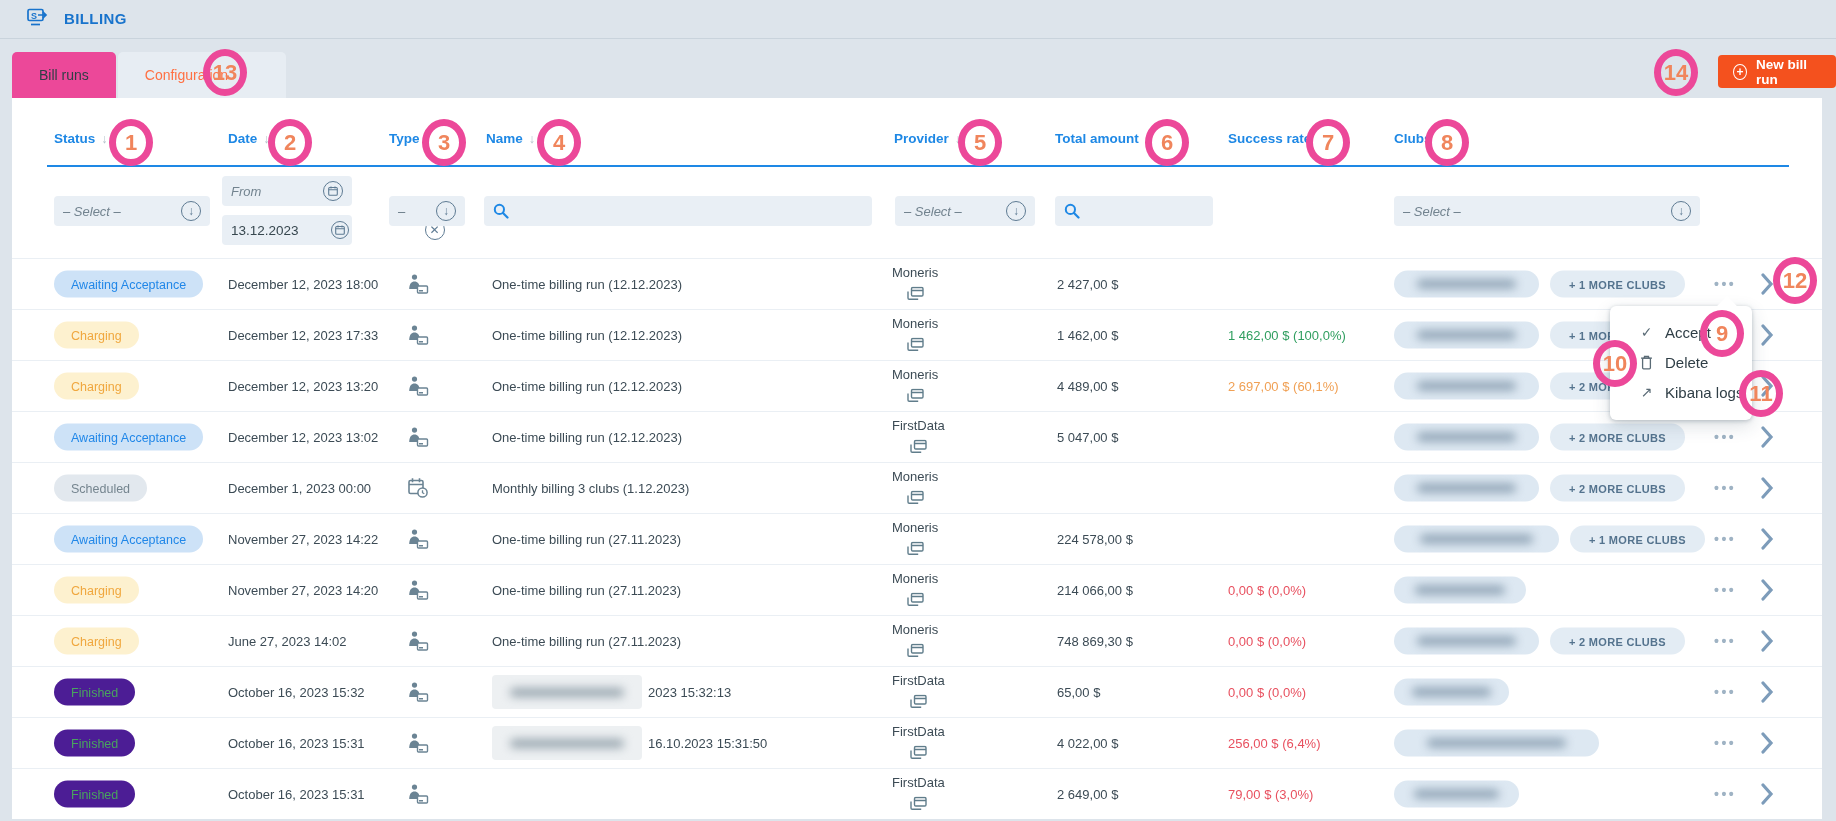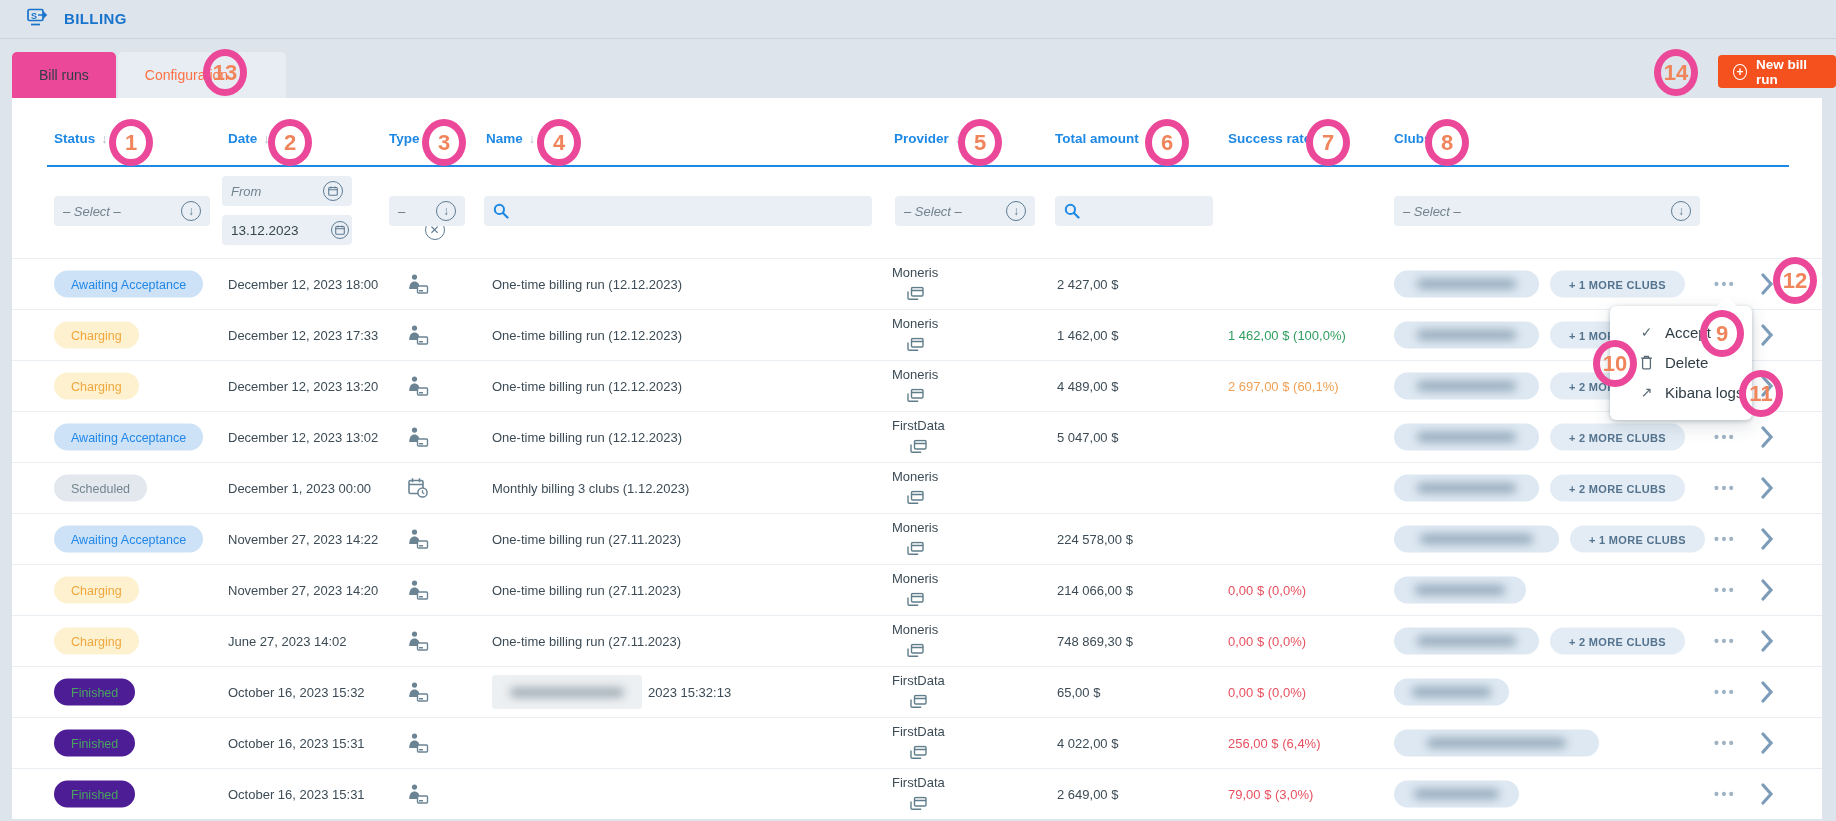--- a/index.html
+++ b/index.html
@@ -468,20 +468,24 @@
           <span class="badge finished">Finished</span>
           <span class="cell c-date">October 16, 2023 15:31</span>
           <span class="cell c-type">
             <svg width="21" height="21" viewBox="0 0 21 21">
               <circle cx="6.5" cy="3.6" r="2.6" fill="#6b8494"></circle>
               <path d="M1.2 15.5 c0-5.4 2.4-7.6 5.3-7.6 s5.3 2.2 5.3 7.6 z" fill="#6b8494"></path>
               <rect x="9.5" y="12.5" width="10" height="7" rx="1" fill="#ffffff" stroke="#6b8494" stroke-width="1.4"></rect>
               <path d="M11 17.3 h4" stroke="#6b8494" stroke-width="1.4"></path>
             </svg>
           </span>
+          <span class="cell c-name">
+            <span class="name-blur"></span>
+            <span>16.10.2023 15:31:50</span>
+          </span>
           <span class="cell c-prov">
             <span>FirstData</span>
             <span><svg width="17" height="14" viewBox="0 0 17 14">
                 <rect x="4.5" y="1" width="11.5" height="8.5" rx="1.2" fill="#ffffff" stroke="#607d8b" stroke-width="1.4"></rect>
                 <path d="M4.5 4 H16" stroke="#607d8b" stroke-width="1.4"></path>
                 <path d="M1 5 v6.5 a1.2 1.2 0 0 0 1.2 1.2 h9" fill="none" stroke="#607d8b" stroke-width="1.4"></path>
               </svg></span>
           </span>
           <span class="cell c-amt">4 022,00 $</span>
           <span class="cell c-suc suc-red">256,00 $  (6,4%)</span>

